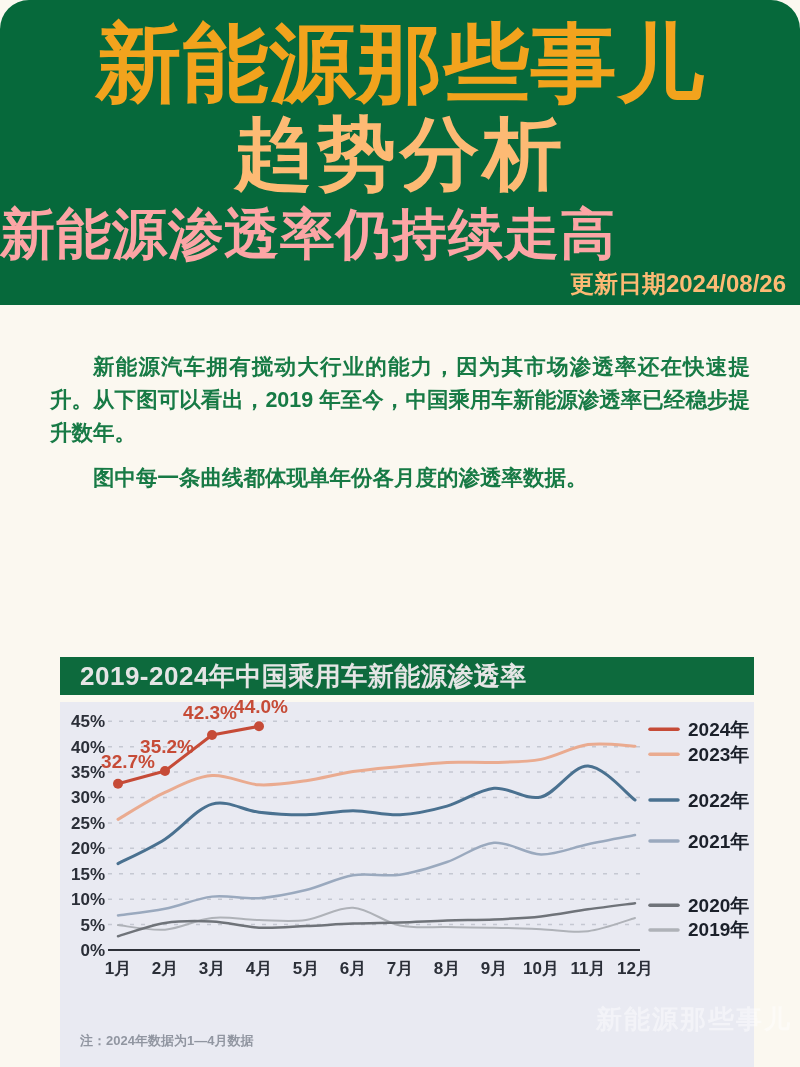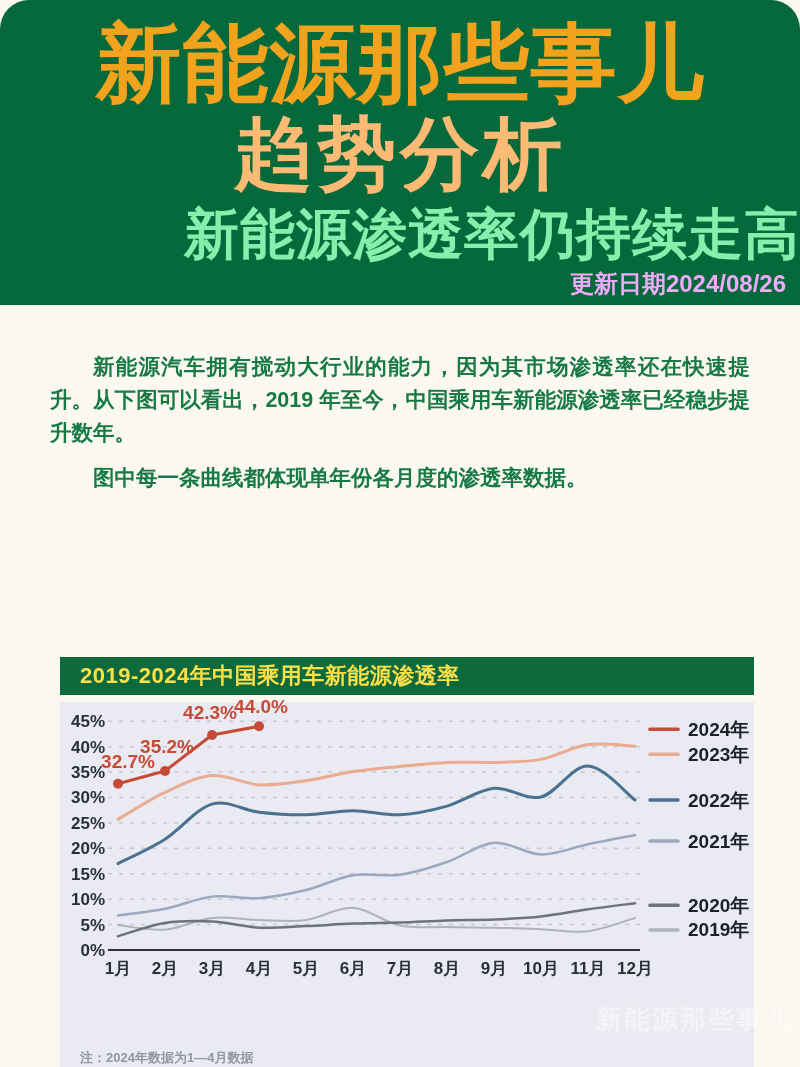--- a/index.html
+++ b/index.html
@@ -3,33 +3,33 @@
 <meta charset="utf-8">
 <style>
   html,body{margin:0;padding:0;}
   body{width:800px;height:1067px;background:#FBF8F0;font-family:"Liberation Sans",sans-serif;}
   .poster{position:relative;width:800px;height:1067px;overflow:hidden;background:#FBF8F0;border-radius:29px;}
 
   
   .masthead{width:800px;height:305px;background:#06693B;overflow:hidden;}
   .brand{margin-top:20px;text-align:center;font-size:86px;line-height:1.0;font-weight:900;color:#F2A31D;letter-spacing:1px;}
   .main-title{margin-top:8px;text-align:center;font-size:79px;line-height:1.0;font-weight:900;color:#fdba74;letter-spacing:4px;}
-  .sub-title{margin-top:14px;text-align:right;font-size:55px;line-height:1.0;font-weight:900;color:#86efac;letter-spacing:1px;padding-left:36px;}
-  .update-date{margin-top:6px;text-align:right;padding-right:14px;font-size:24px;font-weight:800;color:#f0abfc;}
+  .sub-title{margin-top:14px;text-align:left;font-size:55px;line-height:1.0;font-weight:900;color:#fca5a5;letter-spacing:1px;}
+  .update-date{margin-top:6px;text-align:right;padding-right:14px;font-size:24px;font-weight:800;color:#fdba74;}
 
   
   .intro{padding:34px 38px 0 38px;color:#177A45;}
   .intro p{margin:12px;font-size:21.5px;line-height:33px;font-weight:700;text-align:justify;text-indent:2em;}
 
   
   .chart-card{position:absolute;left:60px;top:657px;width:694px;}
-  .chart-titlebar{height:38px;background:#0D6A3D;color:#fde047;font-size:22px;font-weight:800;line-height:38px;padding-left:20px;box-sizing:border-box;letter-spacing:0.5px;}
+  .chart-titlebar{height:38px;background:#0D6A3D;color:#e5e5e5;font-size:26px;font-weight:800;line-height:38px;padding-left:20px;box-sizing:border-box;letter-spacing:0.5px;}
   .chart-body{position:relative;margin-top:7px;width:694px;height:379px;background:#E9EAF2;}
   .chart-body svg{position:absolute;left:0;top:0;overflow:visible;}
-  .chart-note{position:absolute;left:20px;bottom:14px;font-size:13px;color:#9196A1;font-weight:600;}
+  .chart-note{position:absolute;left:20px;bottom:31px;font-size:13px;color:#9196A1;font-weight:600;}
 
   .watermark{position:absolute;right:8px;top:1002px;font-size:26px;font-weight:800;color:rgba(255,255,255,0.45);letter-spacing:2px;pointer-events:none;}
 </style>
 </head>
 <body>
 
 <div class="poster">
 
   <header class="masthead">
     <div class="brand">新能源那些事儿</div>

